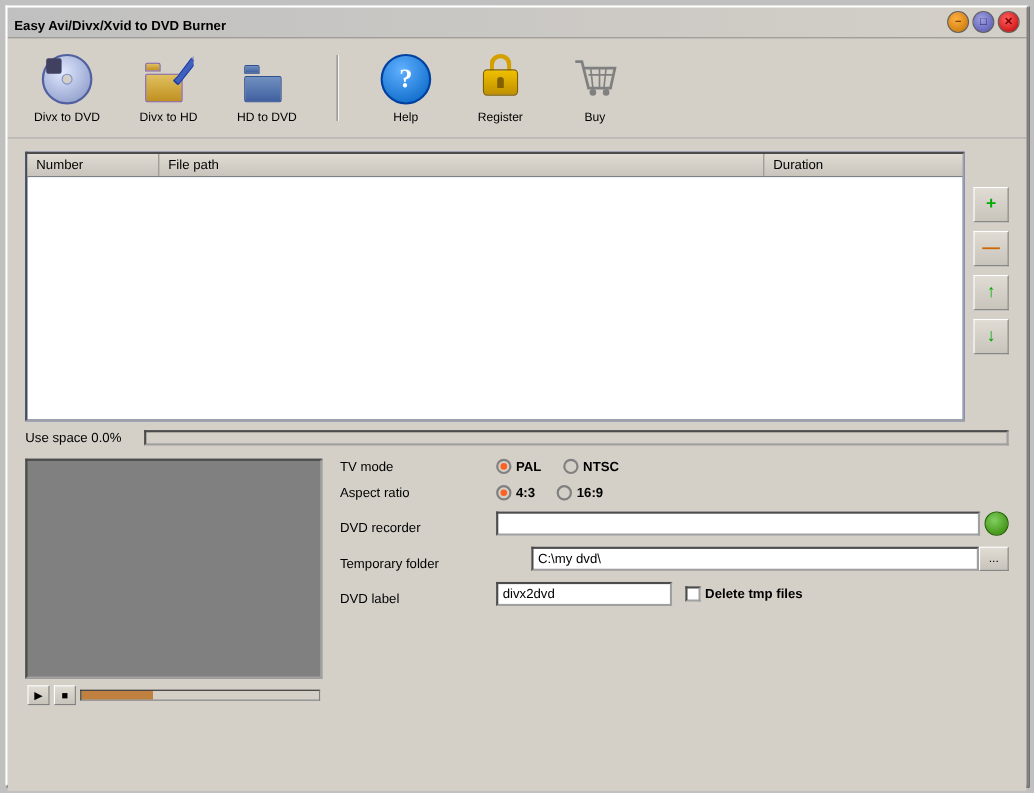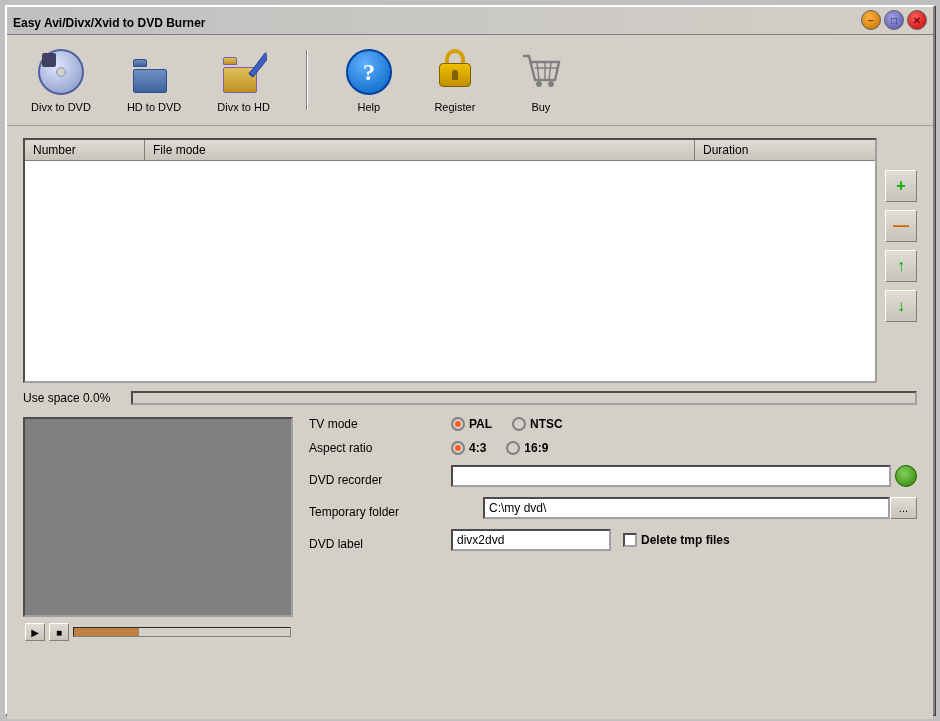--- a/index.html
+++ b/index.html
@@ -411,41 +411,41 @@
       <div class="toolbar-icon">
         <div class="icon-dvd">
           <div class="icon-dvd-film"></div>
         </div>
       </div>
       <span class="toolbar-label">Divx to DVD</span>
     </div>
 
     <div class="toolbar-item">
       <div class="toolbar-icon">
-        <div class="icon-hd-folder">
-          <div class="hd-folder-tab"></div>
-          <div class="hd-folder-body"></div>
-        </div>
-      </div>
-      <span class="toolbar-label">HD to DVD</span>
-    </div>
-
-    <div class="toolbar-item">
-      <div class="toolbar-icon">
         <div class="icon-folder-pen">
           <div class="folder-tab"></div>
           <div class="folder-body"></div>
           <svg style="position:absolute;top:0;right:0;width:22px;height:28px;" viewBox="0 0 22 28">
             <polygon points="4,24 8,20 20,4 24,8 8,28" fill="#4060c0" stroke="#2040a0" stroke-width="1"></polygon>
             <polygon points="20,4 24,0 28,4 24,8" fill="#8090d0"></polygon>
             <line x1="4" y1="24" x2="8" y2="28" stroke="#2040a0" stroke-width="1.5"></line>
           </svg>
         </div>
       </div>
       <span class="toolbar-label">Divx to HD</span>
+    </div>
+
+    <div class="toolbar-item">
+      <div class="toolbar-icon">
+        <div class="icon-hd-folder">
+          <div class="hd-folder-tab"></div>
+          <div class="hd-folder-body"></div>
+        </div>
+      </div>
+      <span class="toolbar-label">HD to DVD</span>
     </div>
 
     <div class="toolbar-separator"></div>
 
     <div class="toolbar-item">
       <div class="toolbar-icon">
         <div class="icon-help">?</div>
       </div>
       <span class="toolbar-label">Help</span>
     </div>
@@ -477,21 +477,21 @@
       <span class="toolbar-label">Buy</span>
     </div>
   </div>
 
   <div class="main-content">
 
     <div class="file-list-container">
       <div class="file-list-table">
         <div class="file-list-header">
           <div class="file-list-header-cell col-number">Number</div>
-          <div class="file-list-header-cell col-filepath">File mode</div>
+          <div class="file-list-header-cell col-filepath">File path</div>
           <div class="file-list-header-cell col-duration">Duration</div>
         </div>
         <div class="file-list-body"></div>
       </div>
 
       <div class="side-buttons">
         <button class="side-btn btn-add">+</button>
         <button class="side-btn btn-remove">—</button>
         <button class="side-btn btn-up">↑</button>
         <button class="side-btn btn-down">↓</button>

